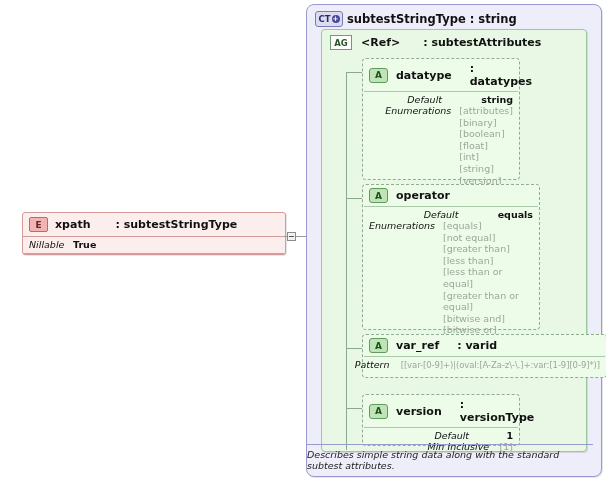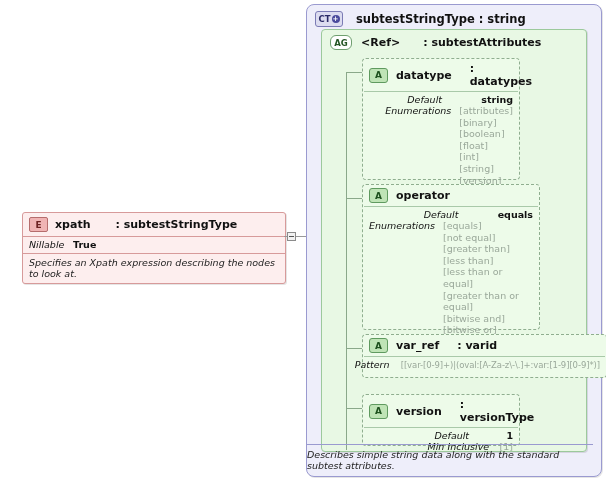--- a/index.html
+++ b/index.html
@@ -93,21 +93,21 @@
     left: 306px; top: 4px;
     width: 296px; height: 473px;
     background: #eeeefa;
     border: 1px solid #9a9ad0;
     border-radius: 8px;
     box-sizing: border-box;
     box-shadow: 1px 1px 0 rgba(0,0,0,0.10);
   }
   #ct-header {
     display: flex; align-items: center;
-    gap: 13px;
+    gap: 4px;
     padding: 6px 8px 4px 8px;
   }
   .icon-CT {
     background: #dcdcf0;
     border: 1px solid #7b7bb5;
     color: #2a2a66;
     width: 26px; height: 14px;
     border-radius: 3px;
     font-size: 8.5px;
     gap: 1px;
@@ -135,21 +135,21 @@
   #ag-header {
     display: flex; align-items: center;
     gap: 9px;
     padding: 5px 8px 4px 8px;
   }
   .icon-AG {
     background: #ffffff;
     border: 1px solid #6f9f6f;
     color: #255525;
     width: 20px; height: 13px;
-    border-radius: 6px;
+    border-radius: 0;
     font-size: 8.5px;
   }
   #ag-ref { font-size: 11px; font-weight: bold; color: #111; }
   #ag-type { font-size: 11px; font-weight: bold; color: #111; margin-left: 14px; }
 
   
   .tree-v {
     position: absolute; left: 24px; top: 40px;
     width: 1px; background: #8aa88a;
   }
@@ -215,21 +215,20 @@
     <span class="icon-badge icon-E">E</span>
     <span id="xpath-name">xpath</span>
     <span id="xpath-type">: subtestStringType</span>
   </div>
   <div class="hr-red"></div>
   <div id="xpath-props">
     <span class="prop-label">Nillable</span>
     <span class="prop-value">True</span>
   </div>
   <div class="hr-red"></div>
-  <div id="xpath-doc">Specifies an Xpath expression describing the nodes to look at.</div>
 </div>
 
 <div class="conn-line" style="left:284px; top:236px; width:3px; height:1px;"></div>
 <div id="expander"></div>
 <div class="conn-line" style="left:296px; top:236px; width:10px; height:1px;"></div>
 
 <div id="ct-panel">
   <div id="ct-header">
     <span class="icon-badge icon-CT">
       <span>CT</span>

